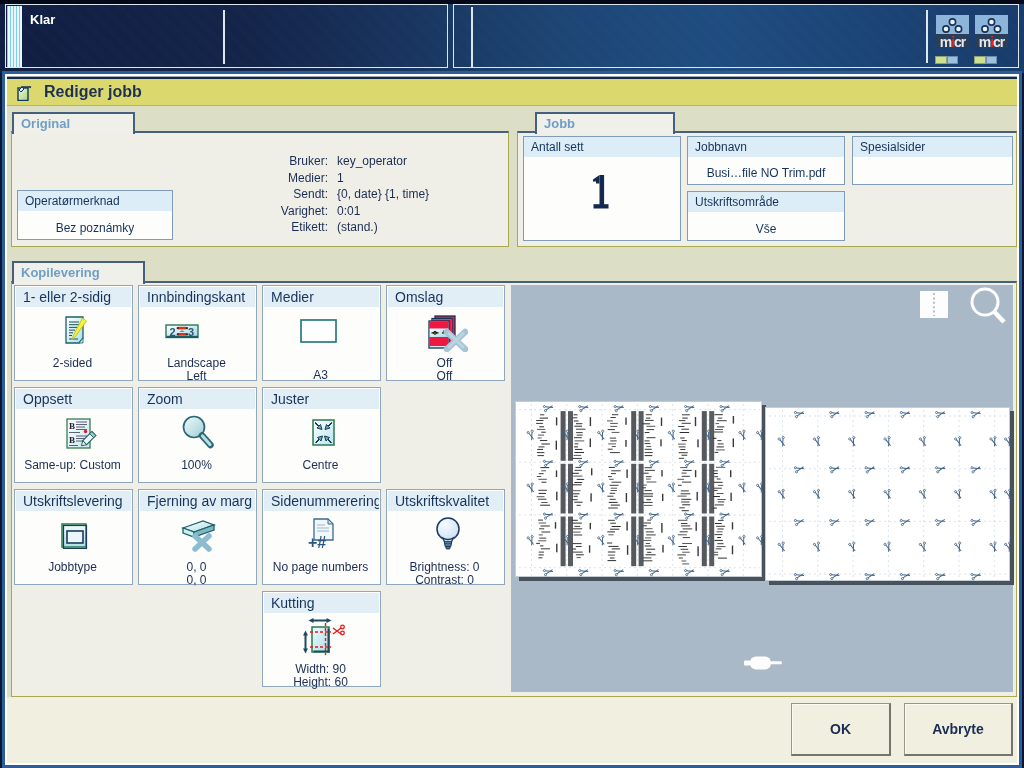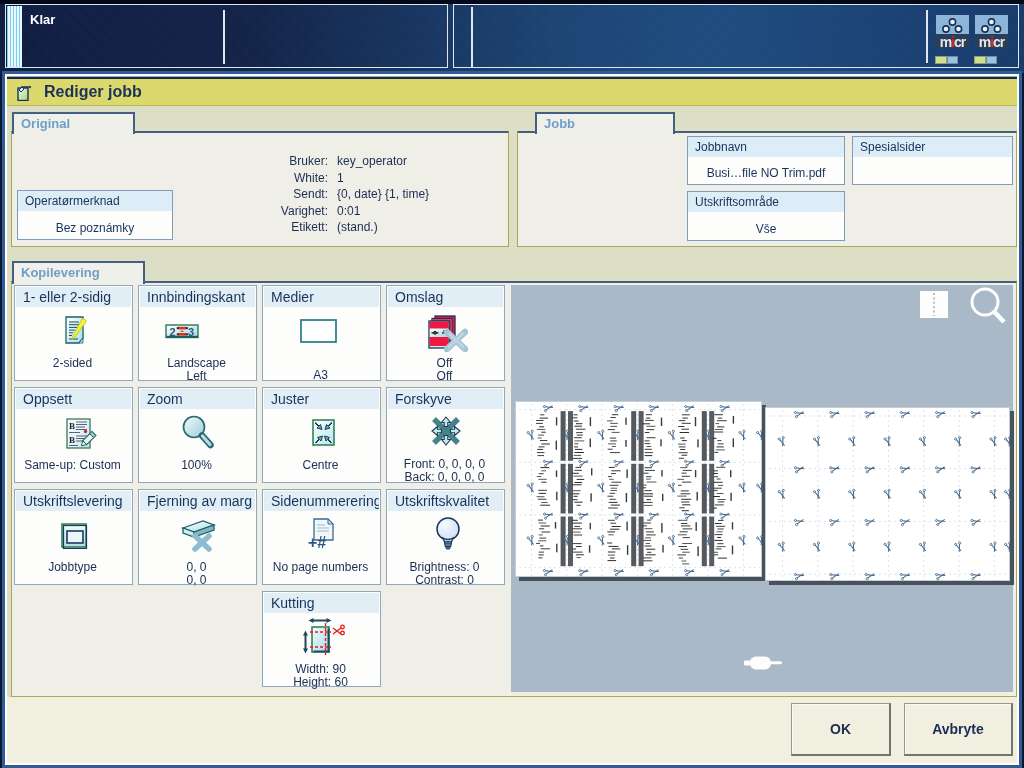--- a/index.html
+++ b/index.html
@@ -96,31 +96,39 @@
   </div>
 
   <div class="a tab" style="left:5px;top:36px;width:123px;height:22px;padding-bottom:2px">Original</div>
   <div class="a grp" style="left:4px;top:55px;width:498px;height:116px"></div>
   <div class="a fld" style="left:10px;top:114px;width:156px;height:50px">
     <div class="fh">Operatørmerknad</div>
           <div class="fv" style="top:30px">Bez poznámky</div>
   </div>
   <div class="lbl" style="left:220px;top:78.0px;width:101px">Bruker:</div>
 <div class="val" style="left:330px;top:78.0px">key_operator</div>
-<div class="lbl" style="left:220px;top:94.5px;width:101px">White:</div>
+<div class="lbl" style="left:220px;top:94.5px;width:101px">Medier:</div>
 <div class="val" style="left:330px;top:94.5px">1</div>
 <div class="lbl" style="left:220px;top:111.0px;width:101px">Sendt:</div>
 <div class="val" style="left:330px;top:111.0px">{0, date} {1, time}</div>
 <div class="lbl" style="left:220px;top:127.5px;width:101px">Varighet:</div>
 <div class="val" style="left:330px;top:127.5px">0:01</div>
 <div class="lbl" style="left:220px;top:144.0px;width:101px">Etikett:</div>
 <div class="val" style="left:330px;top:144.0px">(stand.)</div>
 
   <div class="a tab" style="left:528px;top:36px;width:140px;height:22px;padding-bottom:2px">Jobb</div>
   <div class="a grp" style="left:510px;top:55px;width:500px;height:116px"></div>
+  <div class="a fld" style="left:516px;top:60px;width:158px;height:105px">
+    <div class="fh">Antall sett</div>
+    <svg class="a" style="left:68px;top:38px" width="18" height="34" viewBox="0 0 18 34">
+      <polygon points="1,4.5 7.5,0 7.5,8.5 4,8.5 4,6.5 1,6.5" fill="#13294d"></polygon>
+      <rect x="7.5" y="0" width="4.6" height="30" fill="#13294d"></rect>
+      <rect x="1.5" y="29.2" width="15" height="4.3" fill="#13294d"></rect>
+    </svg>
+  </div>
   <div class="a fld" style="left:680px;top:60px;width:158px;height:49px">
     <div class="fh">Jobbnavn</div>
           <div class="fv" style="top:29px">Busi…file NO Trim.pdf</div>
   </div>
   <div class="a fld" style="left:680px;top:115px;width:158px;height:50px">
     <div class="fh">Utskriftsområde</div>
           <div class="fv" style="top:30px">Vše</div>
   </div>
   <div class="a fld" style="left:845px;top:60px;width:161px;height:49px">
     <div class="fh">Spesialsider</div>
@@ -264,34 +272,20 @@
             </defs>
 <rect x="1" y="1" width="21" height="25" fill="url(#cyf)" stroke="#2a7a4f" stroke-width="1.5"></rect>
 <g fill="#6fa8b0" stroke="#1d3a54" stroke-width="1">
 <path d="M3.5 3.5 l3.5 3.5 l1.5 -1.5 l1.5 5 l-5 -1.5 l1.5 -1.5 l-3.5 -3.5 z"></path>
 <path d="M19.5 3.5 l-3.5 3.5 l-1.5 -1.5 l-1.5 5 l5 -1.5 l-1.5 -1.5 l3.5 -3.5 z"></path>
 <path d="M3.5 23.5 l3.5 -3.5 l-1.5 -1.5 l5 -1.5 l-1.5 5 l-1.5 -1.5 l-3.5 3.5 z"></path>
 <path d="M19.5 23.5 l-3.5 -3.5 l1.5 -1.5 l-5 -1.5 l1.5 5 l1.5 -1.5 l3.5 3.5 z"></path>
 </g>
 </svg>
           <div class="cap" style="top:70px">Centre</div>
-        </div>
-<div class="a btn" style="left:379px;top:311px">
-          <div class="bh">Forskyve</div>
-          <svg class="a" style="left:44px;top:28px" width="30" height="30" viewBox="0 0 30 30">
-<path d="M3 3 L27 27 M27 3 L3 27" stroke="#47828a" stroke-width="5.5"></path>
-<g fill="#c4e8ee" stroke="#1d3a54" stroke-width="1.1">
-<path d="M15 1 l4.5 5.5 h-2.7 v4 h-3.6 v-4 H10.5 z"></path>
-<path d="M15 29 l4.5 -5.5 h-2.7 v-4 h-3.6 v4 H10.5 z"></path>
-<path d="M1 15 l5.5 -4.5 v2.7 h4 v3.6 H6.5 v2.7 z"></path>
-<path d="M29 15 l-5.5 -4.5 v2.7 h-4 v3.6 h4 v2.7 z"></path>
-</g>
-</svg>
-          <div class="cap" style="top:69px">Front: 0, 0, 0, 0</div>
-          <div class="cap" style="top:82px">Back: 0, 0, 0, 0</div>
         </div>
 <div class="a btn" style="left:7px;top:413px">
           <div class="bh">Utskriftslevering</div>
           <svg class="a" style="left:46px;top:33px" width="28" height="26" viewBox="0 0 28 26">
 <defs>
               <linearGradient id="cyg" x1="0" y1="0" x2="0" y2="1">
                 <stop offset="0" stop-color="#f4fbfc"></stop>
                 <stop offset="1" stop-color="#b0e0e8"></stop>
               </linearGradient>
             </defs>

